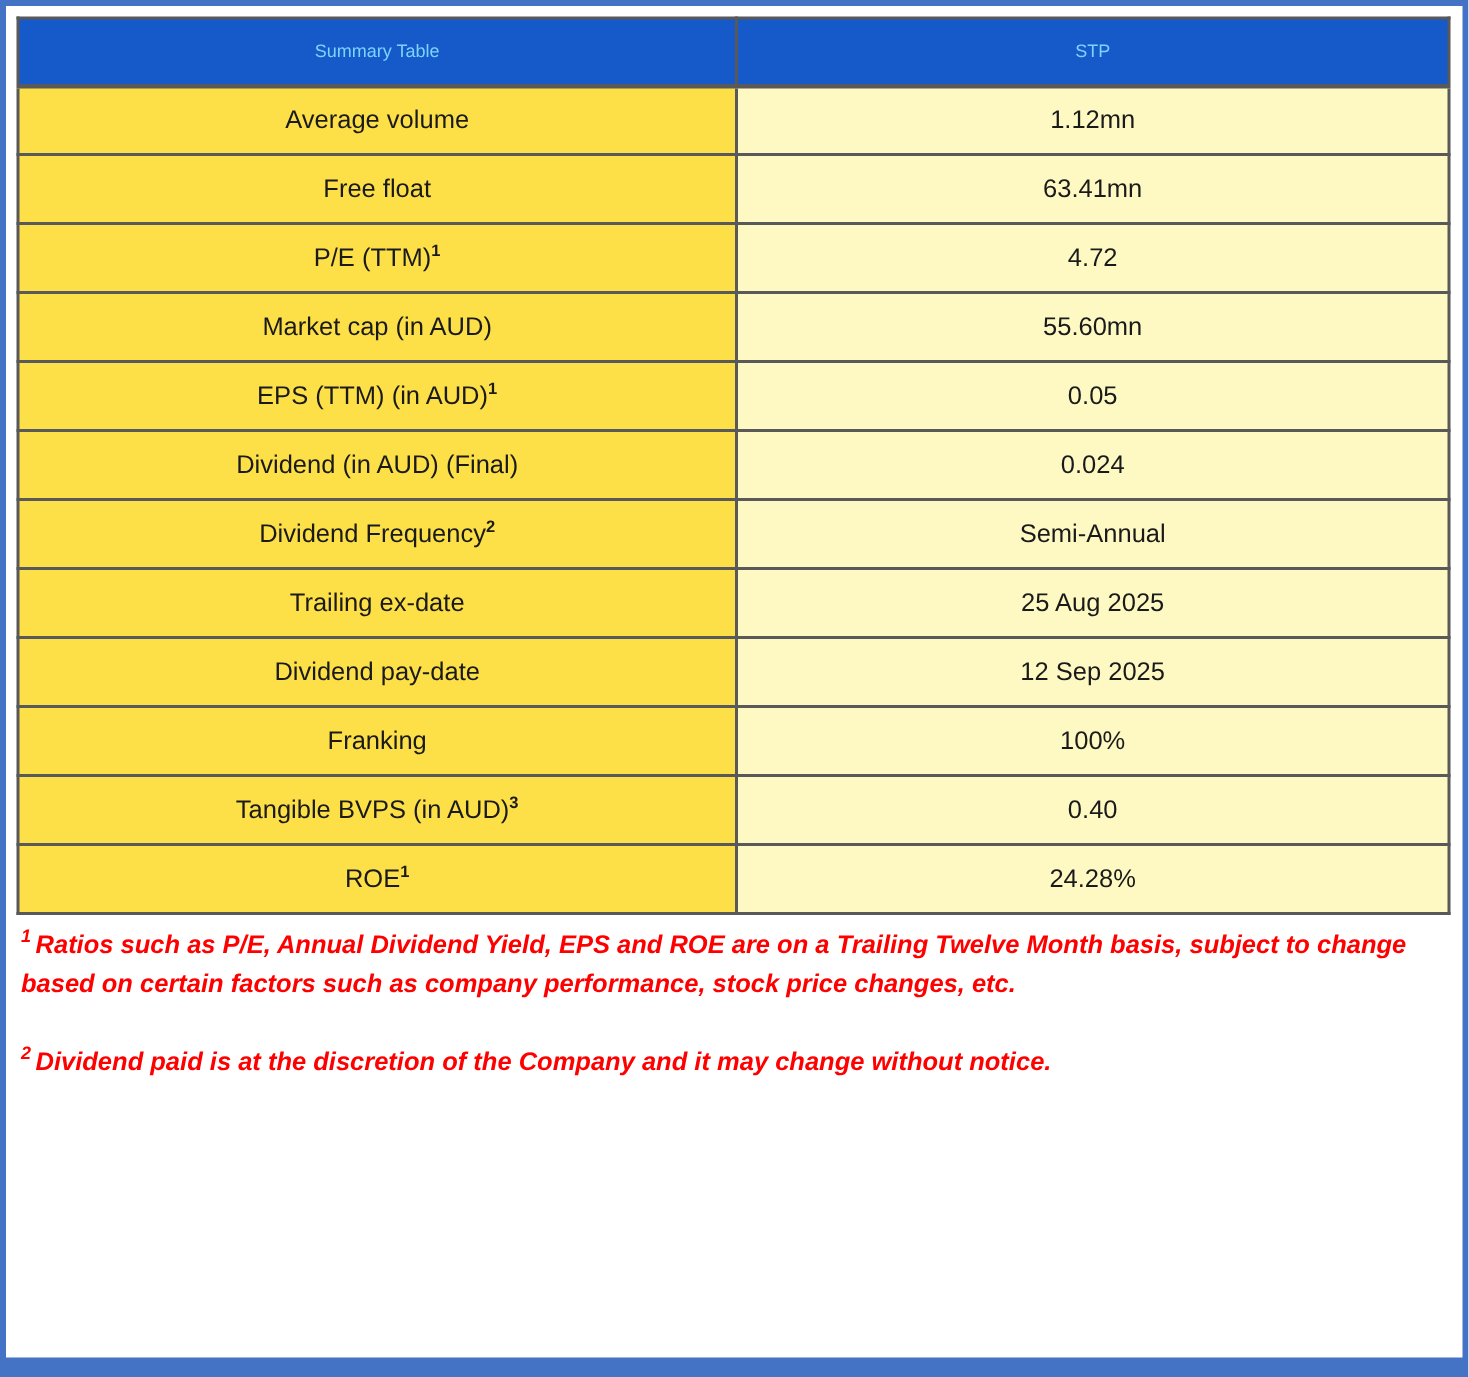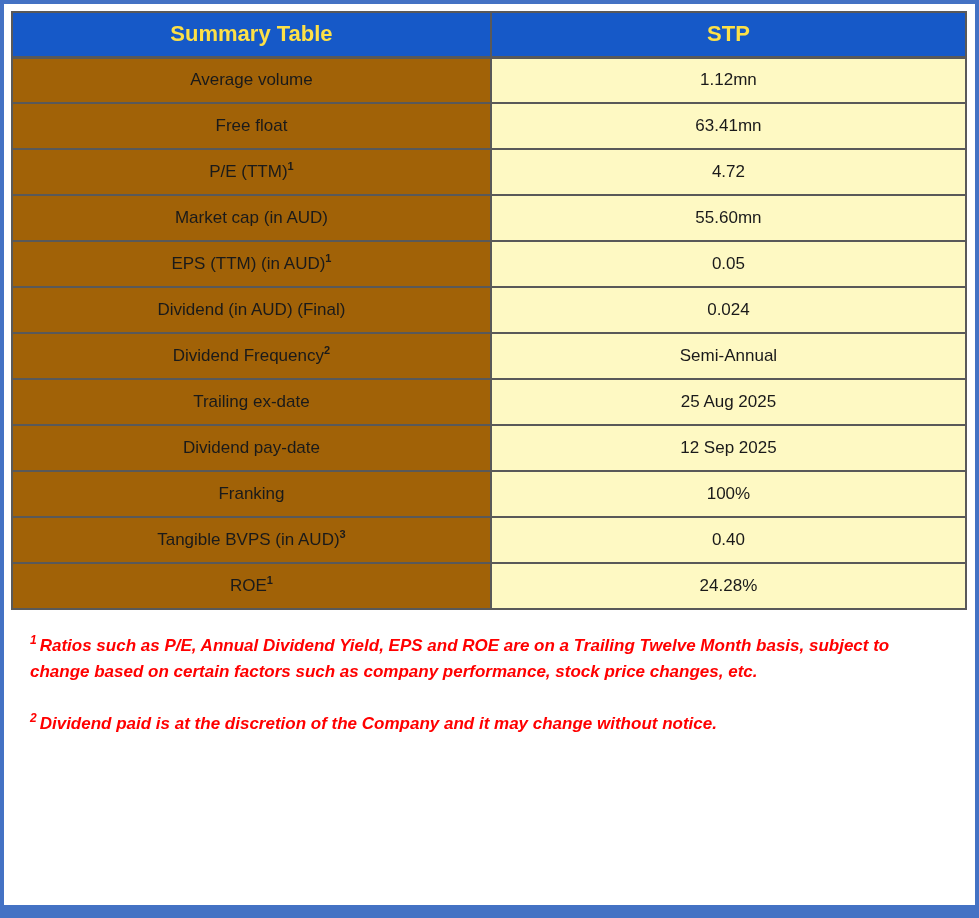--- a/index.html
+++ b/index.html
@@ -28,44 +28,44 @@
     text-align: center;
     vertical-align: middle;
     font-size: 17px;
     color: #1a1a1a;
     height: 46px;
     padding: 0 6px;
   }
 
   table.summary thead th {
     background: #1659C8;
-    color: #fde047;
-    font-weight: bold;
-    font-size: 22px;
+    color: #7dd3fc;
+    font-weight: normal;
+    font-size: 12px;
     height: 45px;
     border-bottom-width: 3px;
   }
 
-  .col-label { width: 50.2%; background: #a16207; }
+  .col-label { width: 50.2%; background: #fde047; }
   .col-value { width: 49.8%; }
   table.summary td.col-value { background: #fef9c3; }
 
   td .sup, th .sup {
     font-weight: bold;
     font-size: 11px;
     vertical-align: super;
     line-height: 0;
   }
 
   .footnotes {
     padding: 7px 3px 0 3px;
   }
 
   .footnote {
-    margin: 16px;
+    margin: 0;
     color: #FF0000;
     font-weight: bold;
     font-style: italic;
     font-size: 17px;
     line-height: 26px;
   }
 
   
   .footnote:nth-child(2) { margin-top: 26px; }
 

